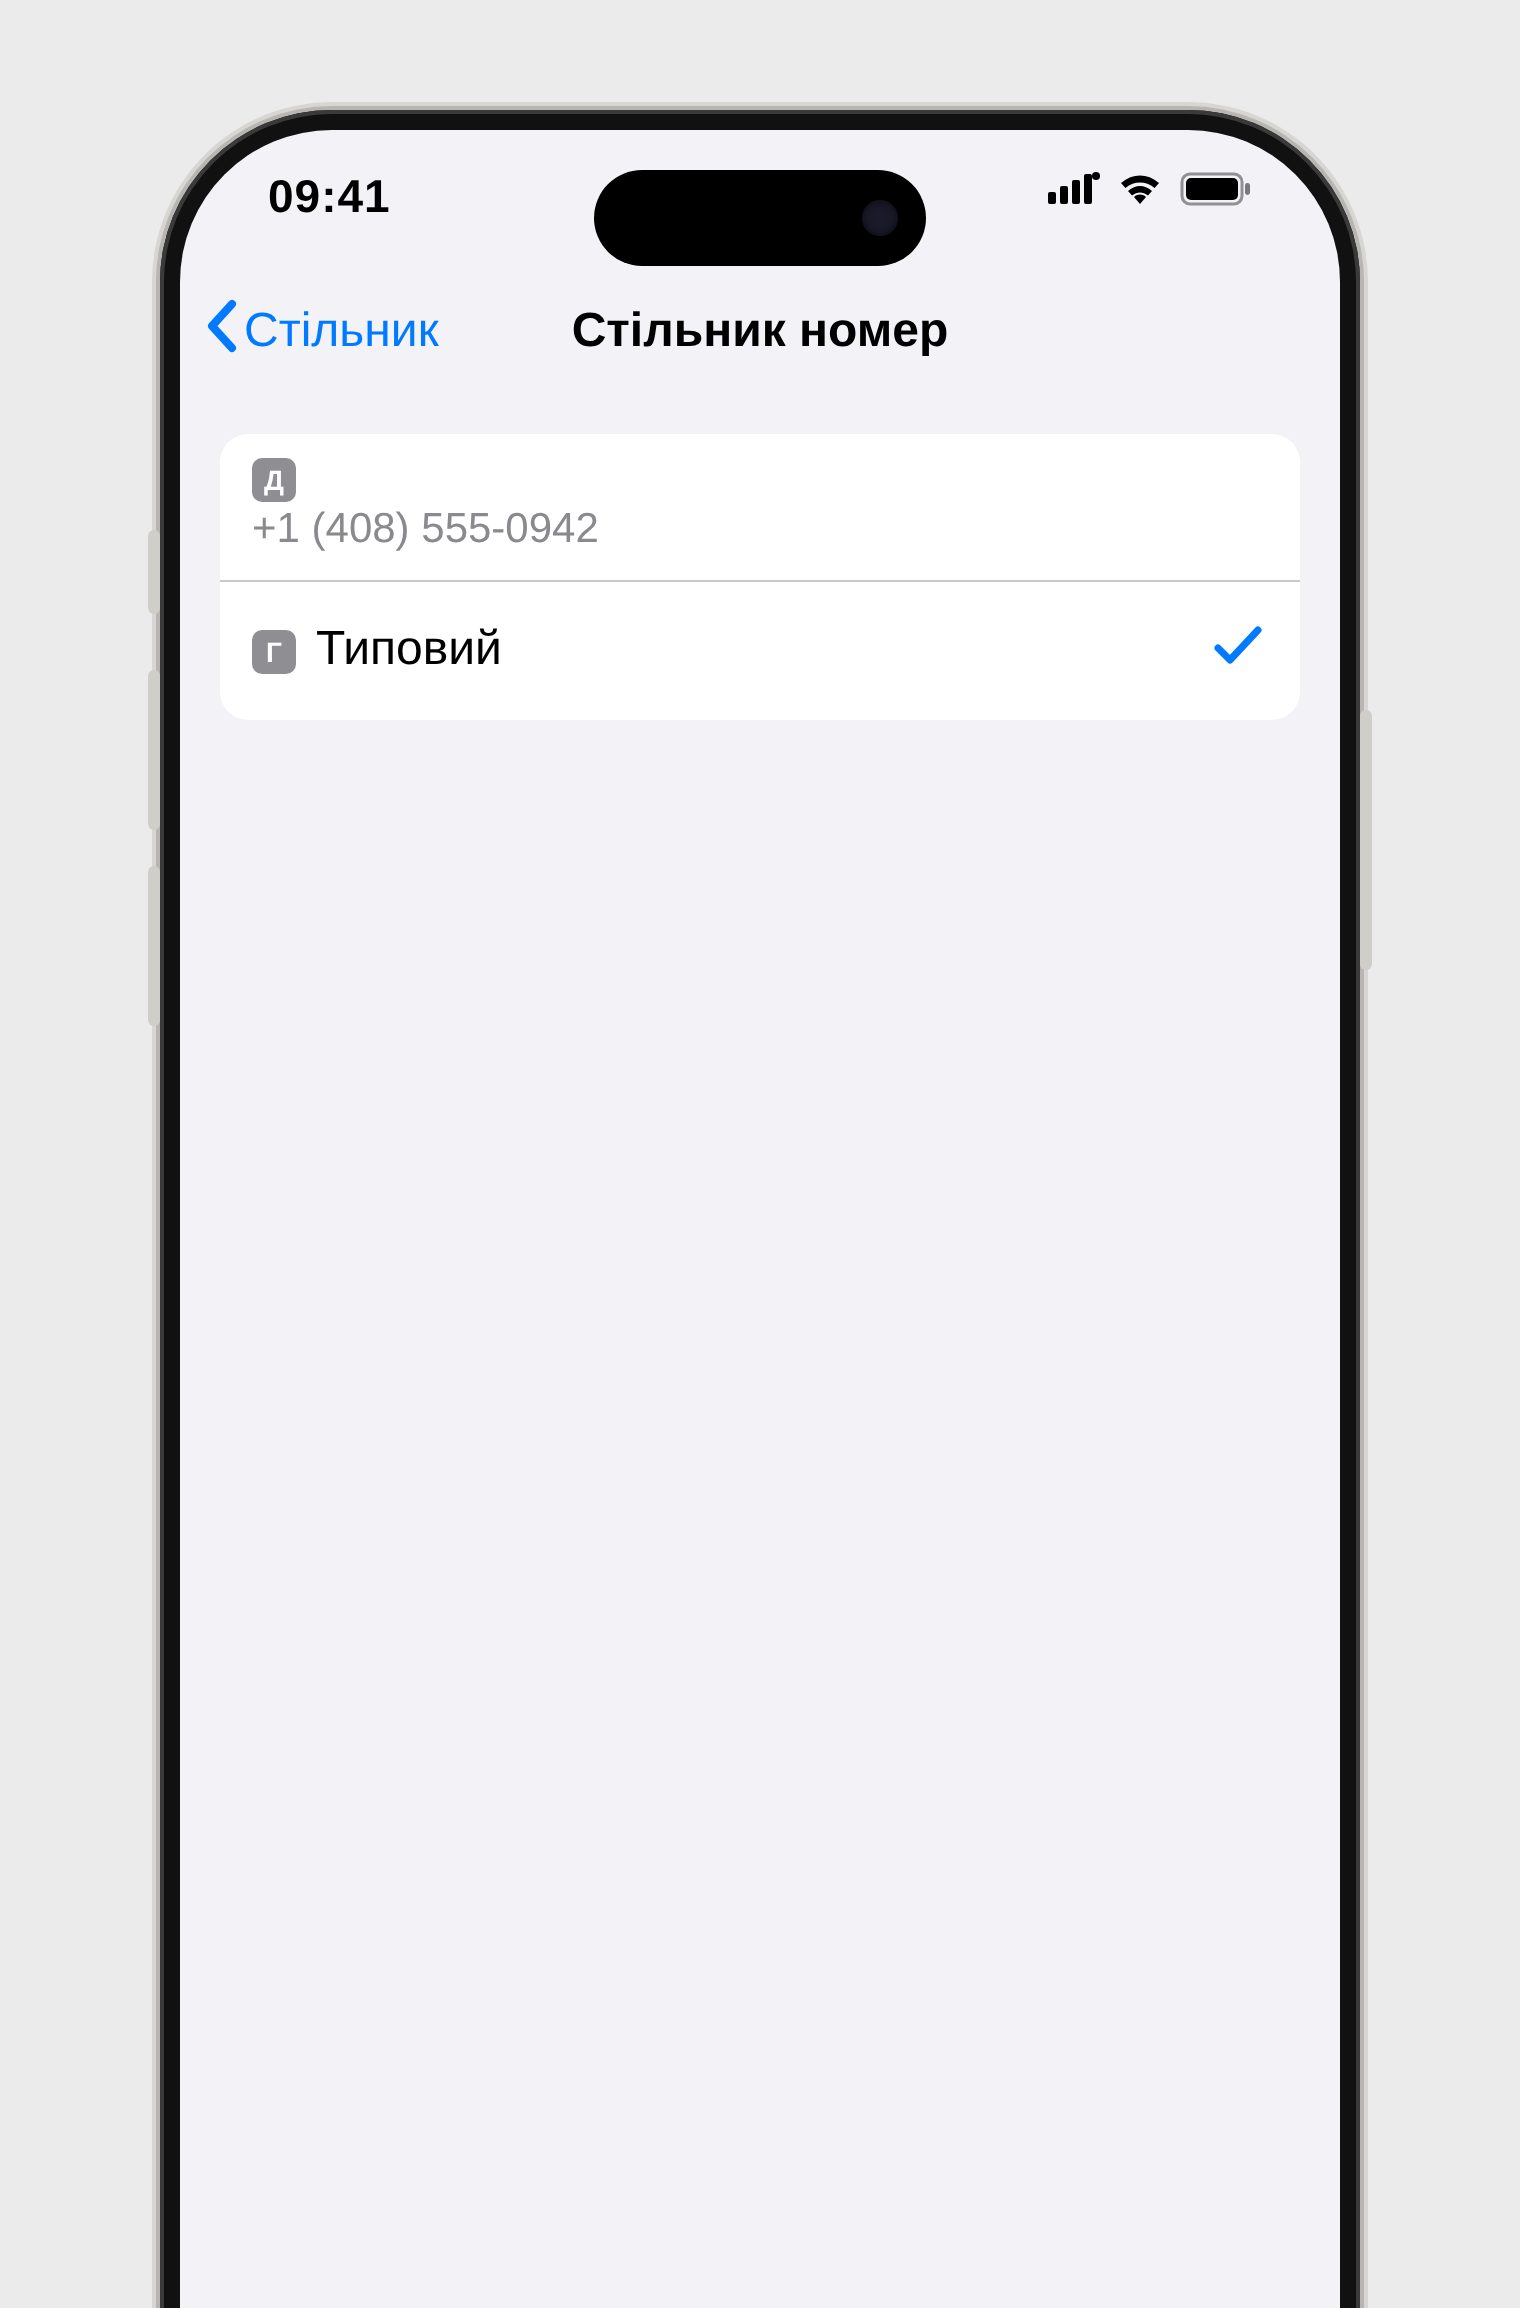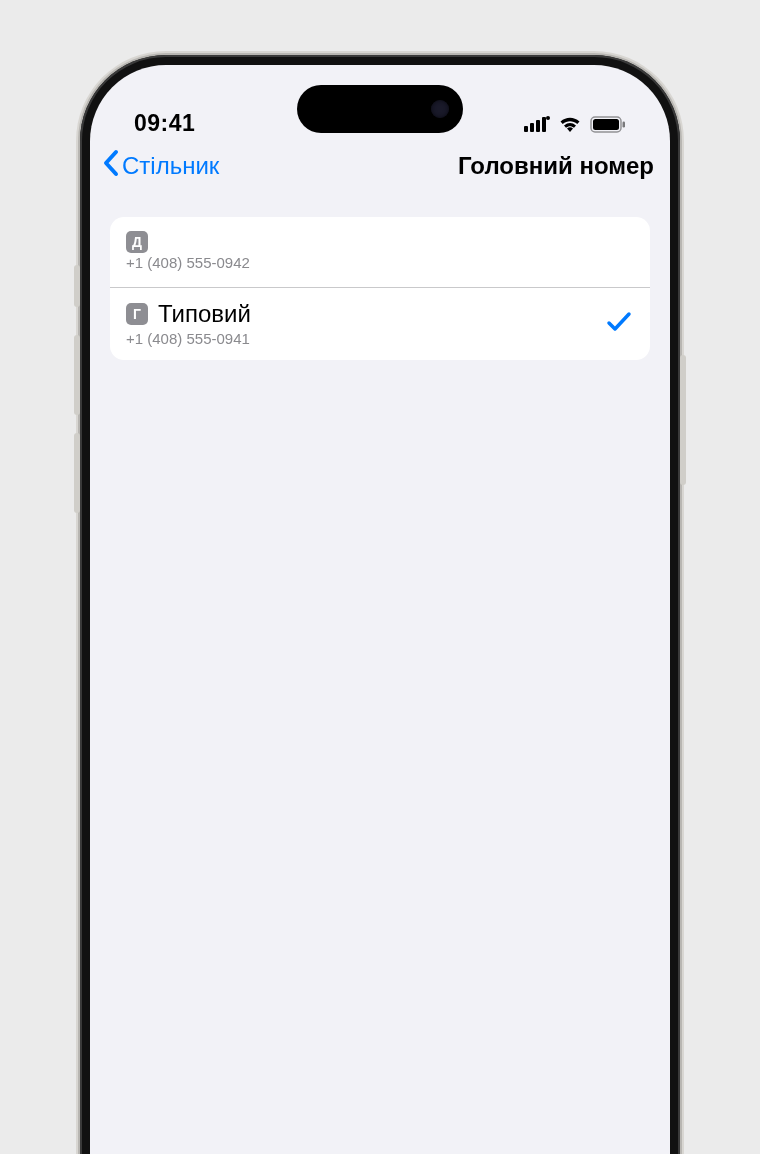--- a/index.html
+++ b/index.html
@@ -58,38 +58,38 @@
     .camera-dot {
       width: 18px; height: 18px;
       background: #1a1a2a;
       border-radius: 50%;
       box-shadow: inset 0 0 4px #0a0a12;
     }
     .status-bar {
       height: 72px;
       display: flex;
       justify-content: space-between;
-      align-items: flex-end;
+      align-items: flex-start;
       padding: 20px 44px 0 44px;
     }
     .status-time {
       font-size: 23px;
       font-weight: 600;
       letter-spacing: 0.5px;
     }
     .status-icons {
       display: flex;
       align-items: center;
       gap: 8px;
     }
     .nav-bar {
       height: 58px;
       display: flex;
       align-items: center;
-      justify-content: flex-end;
+      justify-content: center;
       position: relative;
       padding: 0 16px;
     }
     .nav-back {
       position: absolute;
       left: 12px;
       display: flex;
       align-items: center;
       gap: 2px;
       color: #007aff;
@@ -141,21 +141,21 @@
     .row-title-line {
       display: flex;
       align-items: center;
     }
     .row-title {
       font-size: 24px;
       color: #000;
       line-height: 1.2;
     }
     .row-sub {
-      font-size: 15px;
+      font-size: 21px;
       color: #8a8a8e;
       line-height: 1.3;
       margin-top: 0px;
     }
     .check {
       color: #007aff;
       flex-shrink: 0;
     }
   </style>
 </head>
@@ -203,42 +203,41 @@
 
     <div class="nav-bar">
       <div class="nav-back">
         <span>
           <svg width="18" height="28" viewBox="0 0 18 28" fill="none">
             <polyline points="14,3 4,14 14,25" stroke="#007aff" stroke-width="4" stroke-linecap="round" stroke-linejoin="round"></polyline>
           </svg>
         </span>
         <span>Стільник</span>
       </div>
-      <div class="nav-title">Головний номер</div>
+      <div class="nav-title">Стільник номер</div>
     </div>
 
     <div class="content">
       <div class="list-group">
 
         <div class="list-row">
           <div class="row-main">
             <div class="row-title-line">
               <span class="line-badge">Д</span>
             </div>
             <span class="row-sub">+1 (408) 555-0942</span>
           </div>
         </div>
 
         <div class="list-row">
           <div class="row-main">
             <div class="row-title-line">
               <span class="line-badge">Г</span>
               <span class="row-title">Типовий</span>
             </div>
-            <span class="row-sub">+1 (408) 555-0941</span>
           </div>
           <span class="check">
             <svg width="26" height="26" viewBox="0 0 26 26" fill="none">
               <polyline points="3,14 9,20 23,5" stroke="#007aff" stroke-width="3.5" stroke-linecap="round" stroke-linejoin="round"></polyline>
             </svg>
           </span>
         </div>
 
       </div>
     </div>

